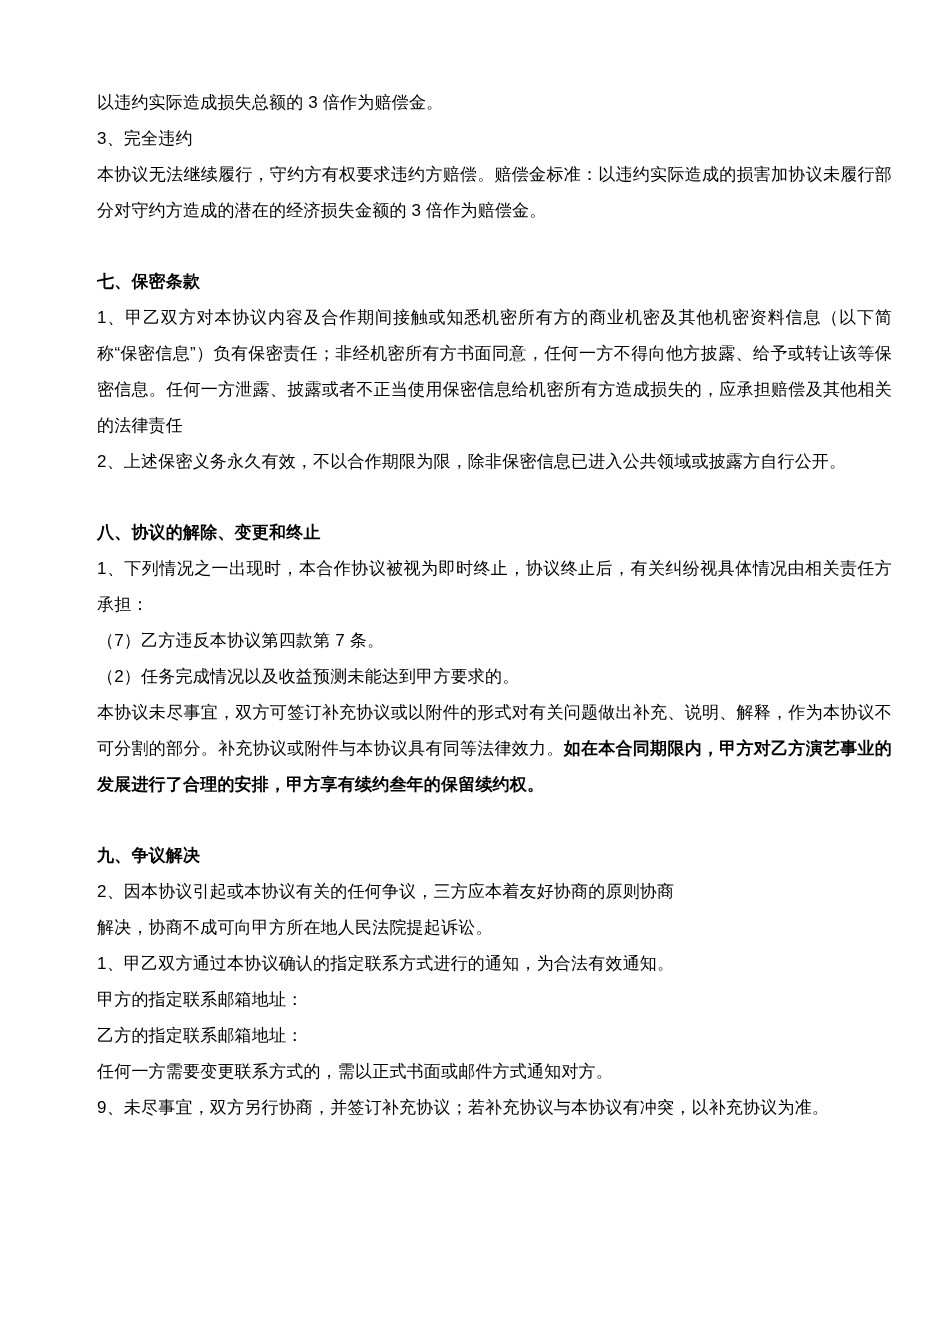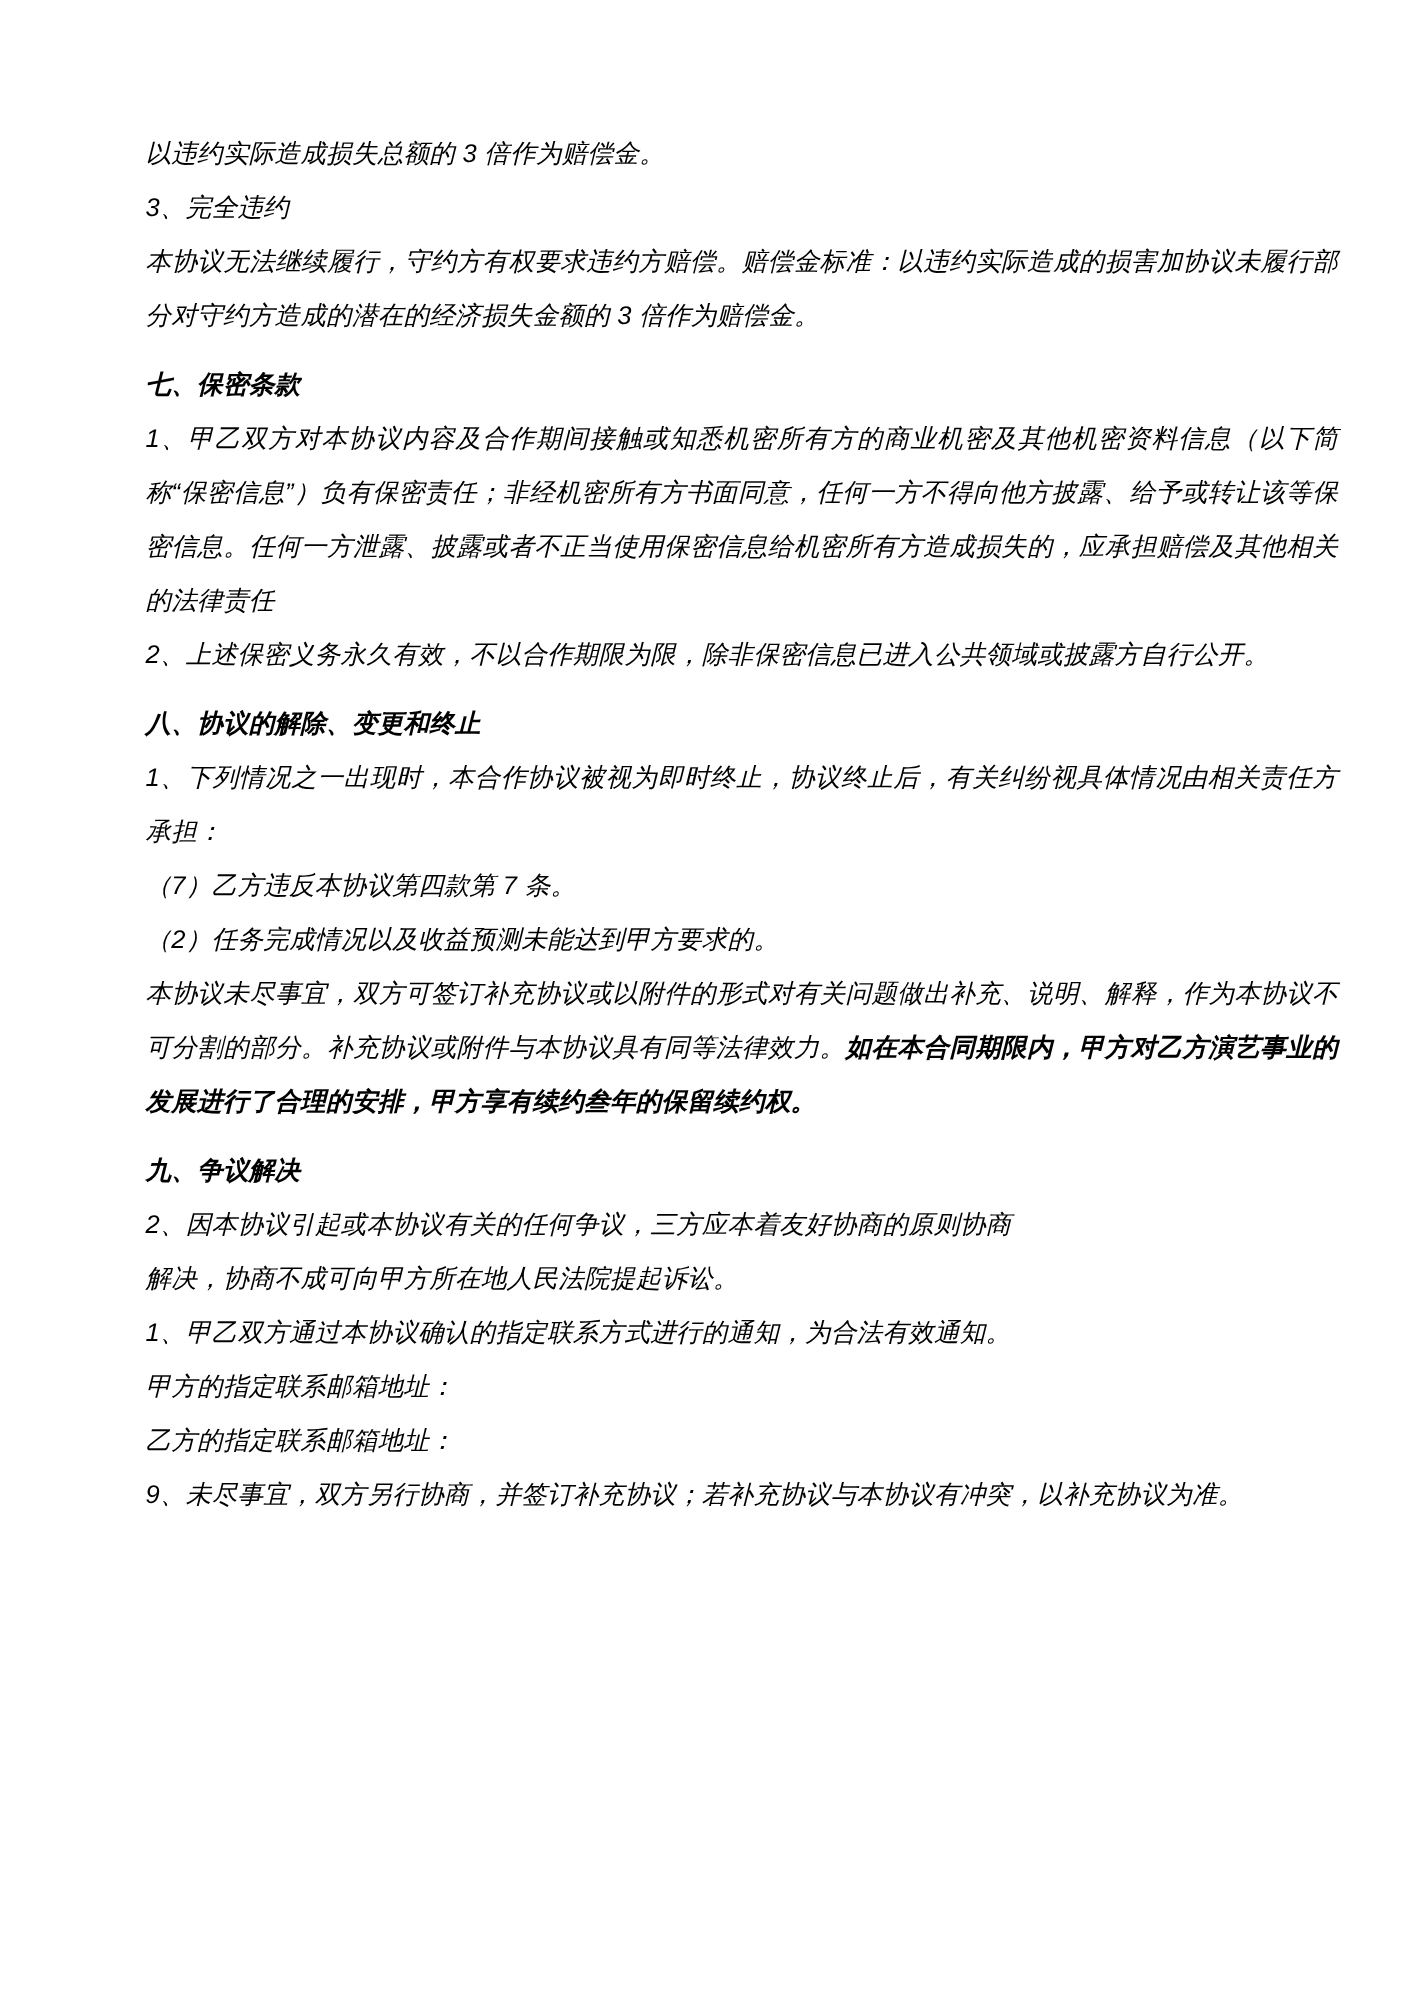--- a/index.html
+++ b/index.html
@@ -13,33 +13,32 @@
     font-family: "Liberation Sans", "DejaVu Sans", sans-serif;
     color: #000000;
     overflow: hidden;
   }
   .page {
     box-sizing: border-box;
     width: 950px;
     height: 1344px;
     padding: 85px 58px 40px 97px;
     background: #ffffff;
-    font-style: italic;
   }
   .line {
     margin: 0;
     font-size: 17px;
     line-height: 36px;
     text-align: justify;
     letter-spacing: 0.2px;
     word-break: break-all;
   }
   .heading {
     font-weight: bold;
-    margin-top: 10px;
+    margin-top: 35px;
   }
   .bold-run {
     font-weight: bold;
   }
 </style>
 </head>
 <body>
 
 <div class="page">
 
@@ -72,17 +71,18 @@
 
   <p class="line">解决，协商不成可向甲方所在地人民法院提起诉讼。</p>
 
 
   <p class="line">1、甲乙双方通过本协议确认的指定联系方式进行的通知，为合法有效通知。</p>
 
   <p class="line">甲方的指定联系邮箱地址：</p>
 
   <p class="line">乙方的指定联系邮箱地址：</p>
 
+  <p class="line">任何一方需要变更联系方式的，需以正式书面或邮件方式通知对方。</p>
 
 
   <p class="line">9、未尽事宜，双方另行协商，并签订补充协议；若补充协议与本协议有冲突，以补充协议为准。</p>
 
 </div>
 
 </body></html>

